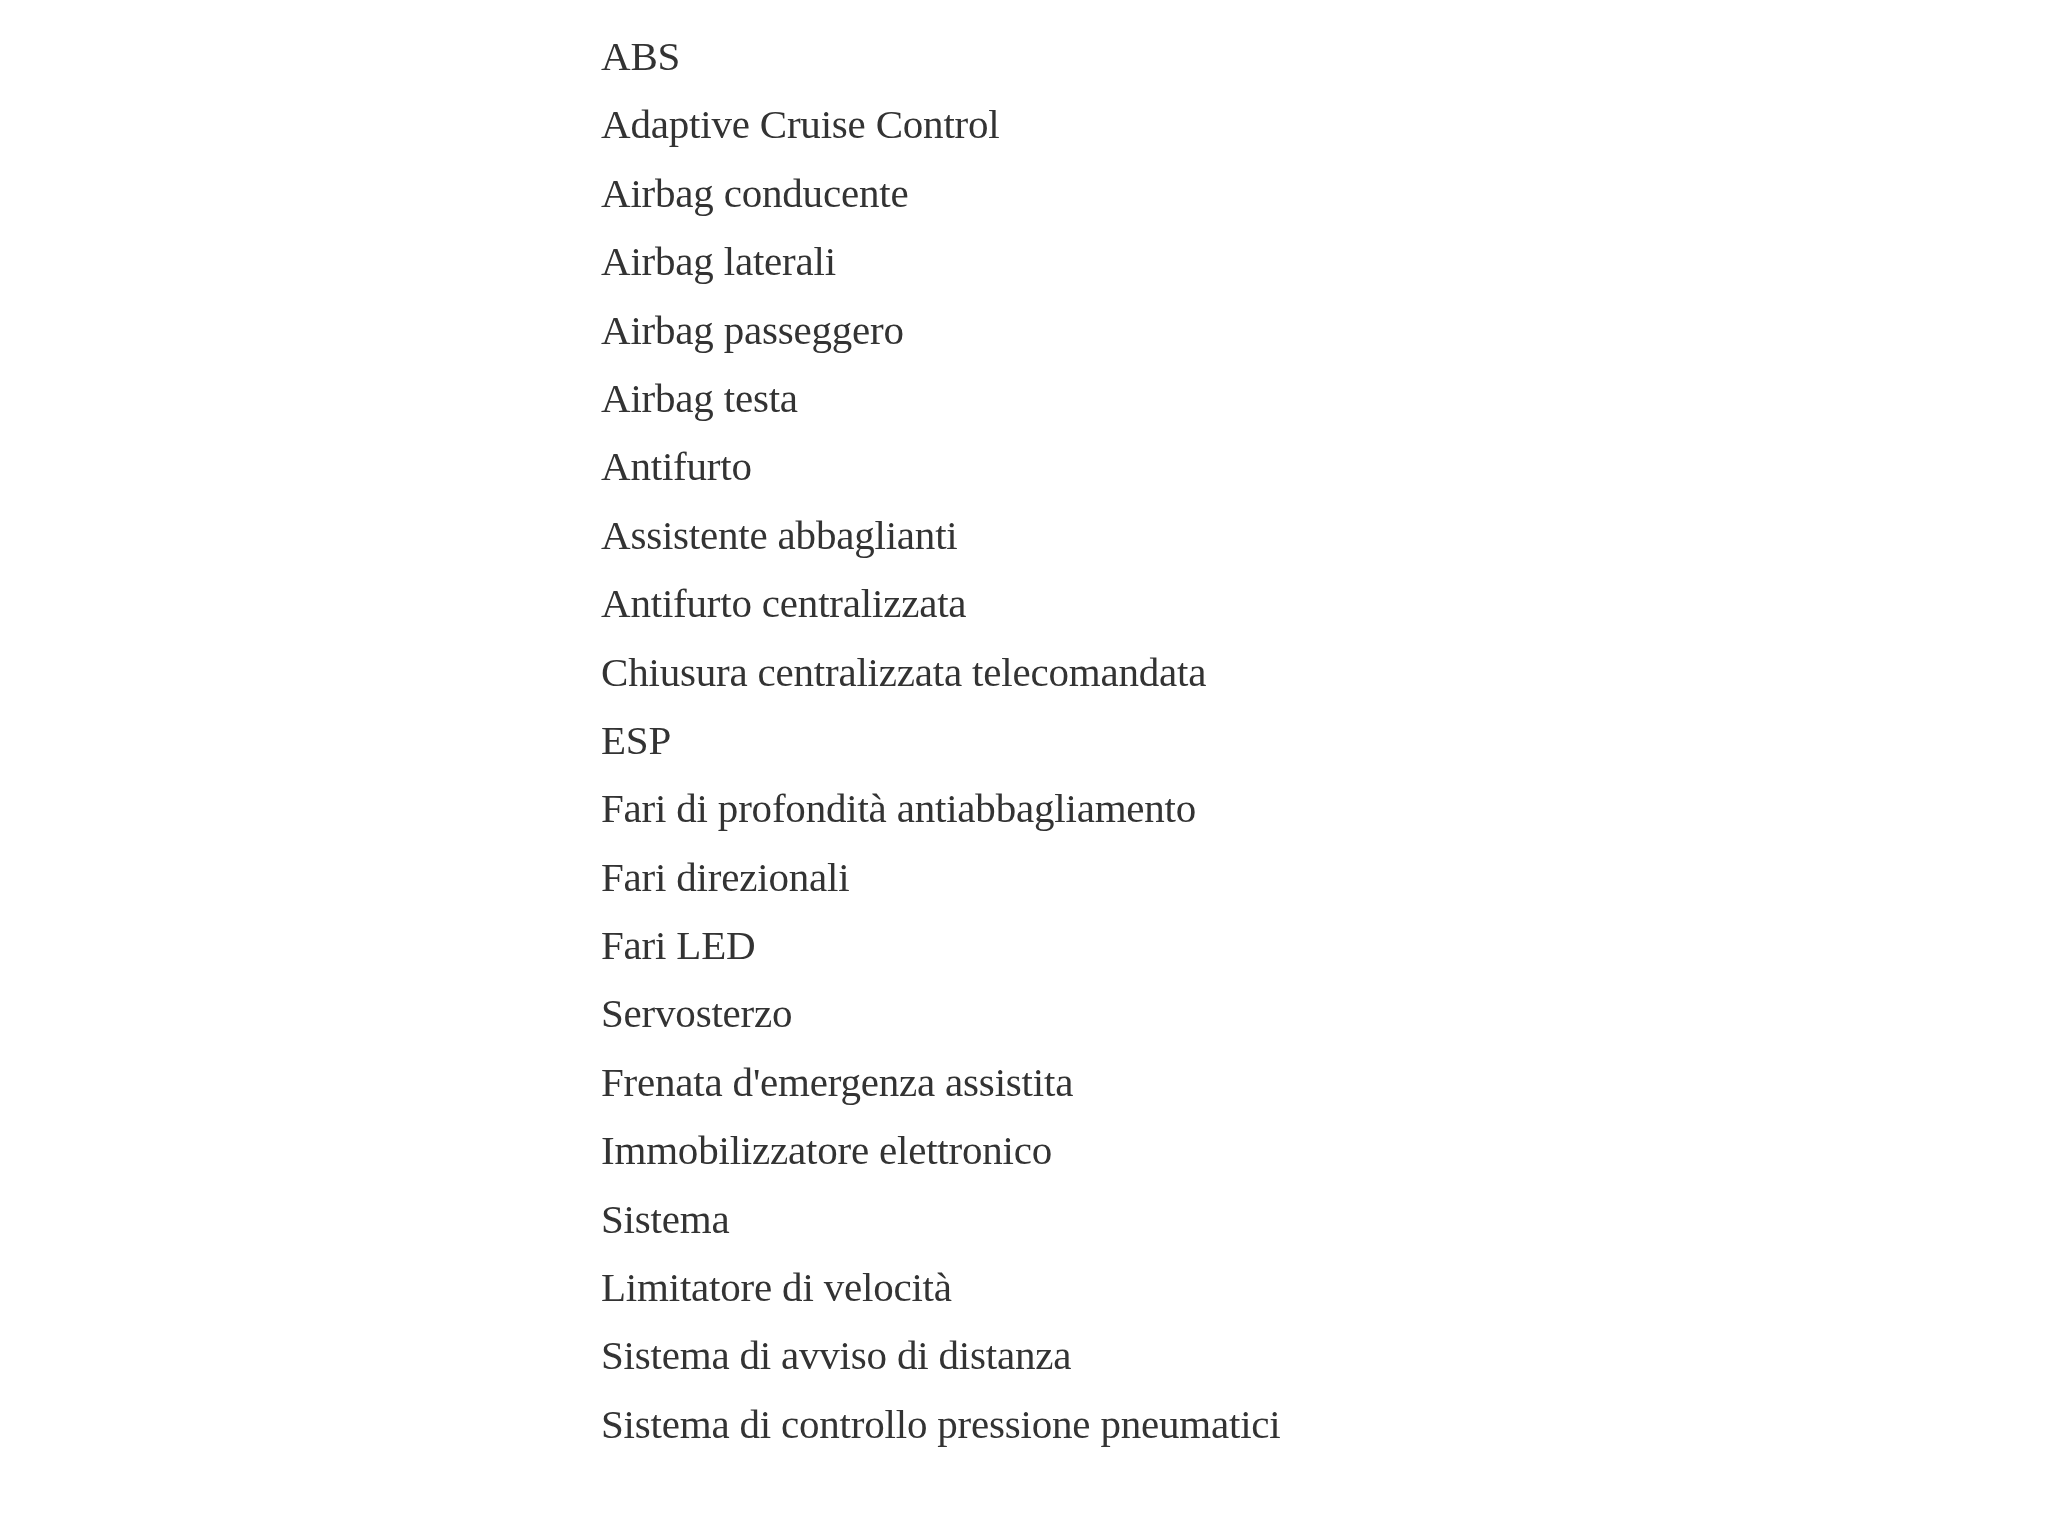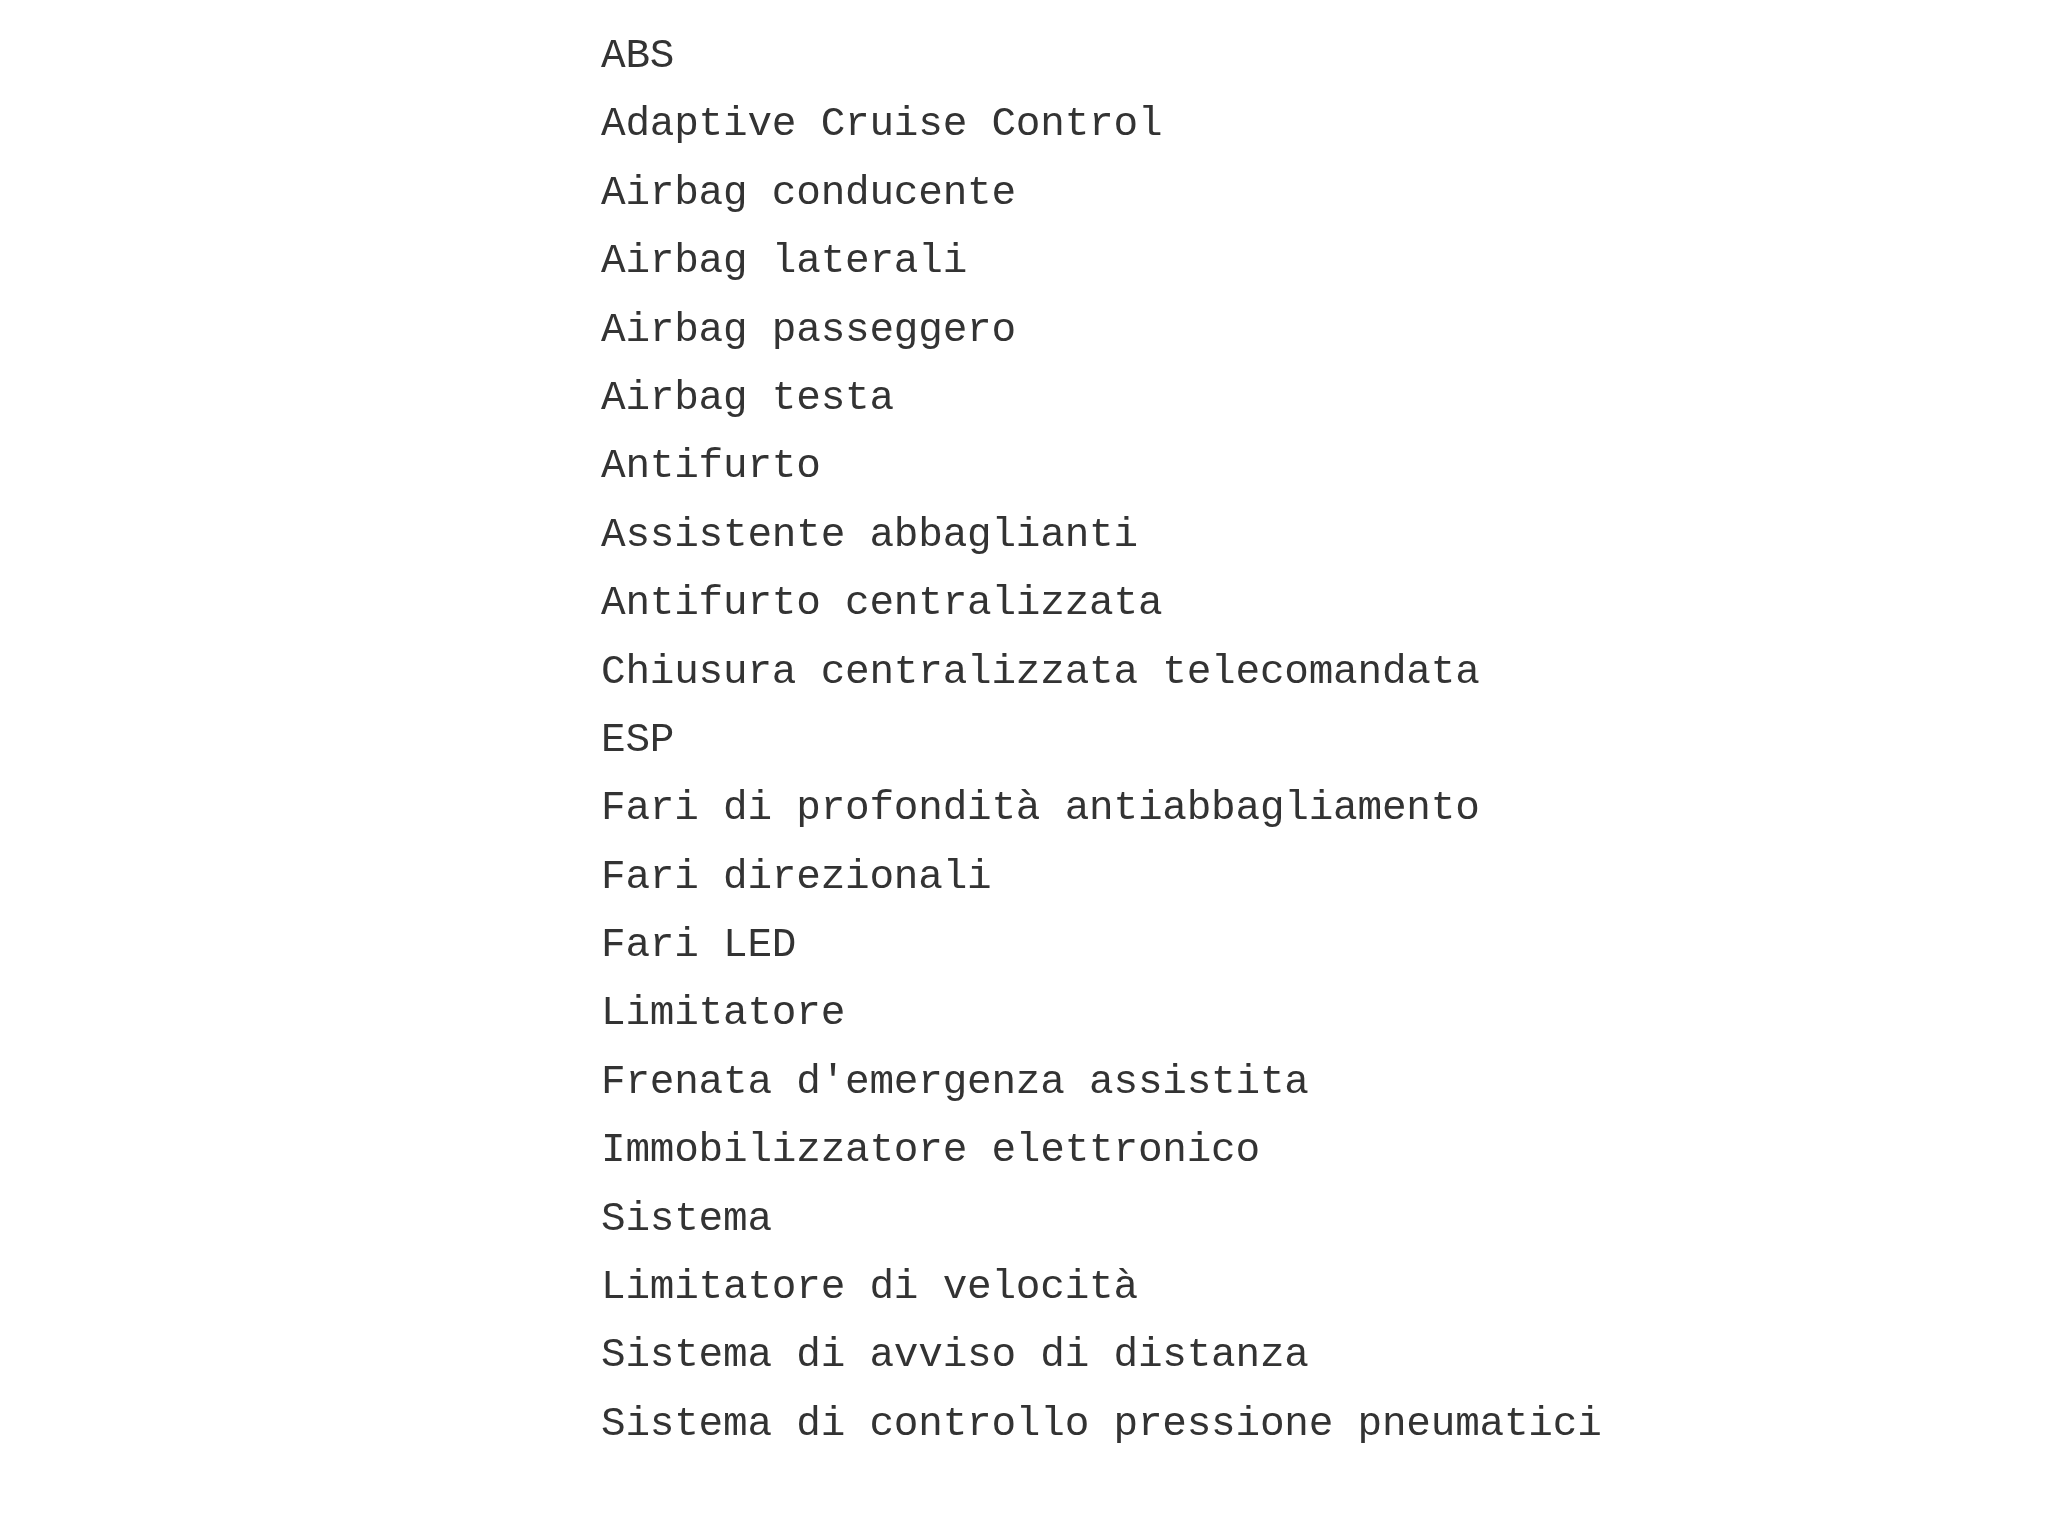--- a/index.html
+++ b/index.html
@@ -17,21 +17,21 @@
       list-style: none;
       margin: 0;
       padding: 0;
       position: absolute;
       left: 601px;
       top: 22px;
     }
     .feature-item {
       height: 68.4px;
       line-height: 68.4px;
-      font-family: Liberation Mono, monospace;
+      font-family: Liberation Serif, serif;
       font-size: 41px;
       color: #333333;
       white-space: nowrap;
       letter-spacing: -0.2px;
     }
   </style>
 </head>
 <body>
 
 <ul class="feature-list">
@@ -42,20 +42,20 @@
   <li class="feature-item">Airbag passeggero</li>
   <li class="feature-item">Airbag testa</li>
   <li class="feature-item">Antifurto</li>
   <li class="feature-item">Assistente abbaglianti</li>
   <li class="feature-item">Antifurto centralizzata</li>
   <li class="feature-item">Chiusura centralizzata telecomandata</li>
   <li class="feature-item">ESP</li>
   <li class="feature-item">Fari di profondità antiabbagliamento</li>
   <li class="feature-item">Fari direzionali</li>
   <li class="feature-item">Fari LED</li>
-  <li class="feature-item">Limitatore</li>
+  <li class="feature-item">Servosterzo</li>
   <li class="feature-item">Frenata d'emergenza assistita</li>
   <li class="feature-item">Immobilizzatore elettronico</li>
   <li class="feature-item">Sistema</li>
   <li class="feature-item">Limitatore di velocità</li>
   <li class="feature-item">Sistema di avviso di distanza</li>
   <li class="feature-item">Sistema di controllo pressione pneumatici</li>
 </ul>
 
 </body></html>

